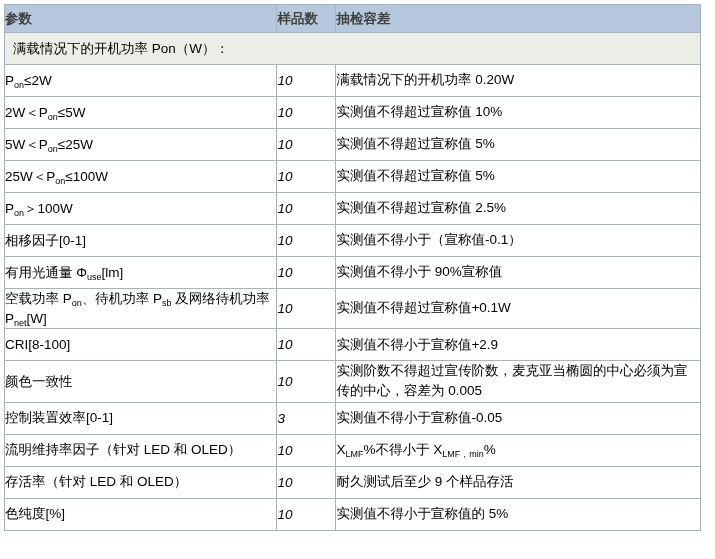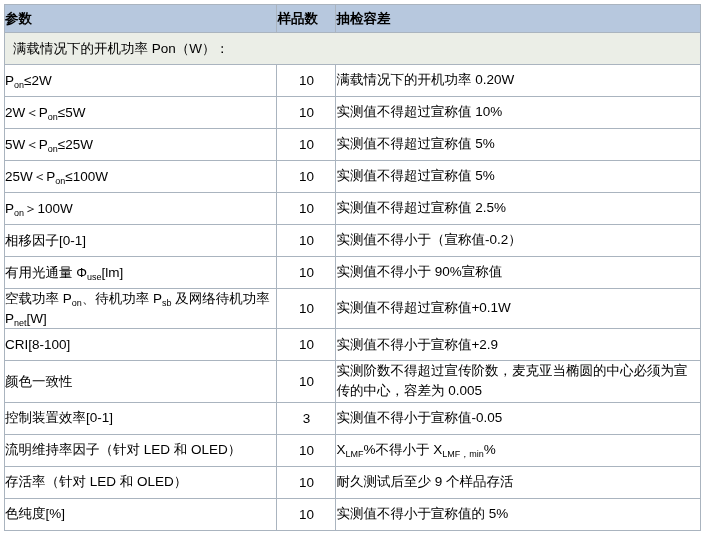--- a/index.html
+++ b/index.html
@@ -25,21 +25,21 @@
     width: 697px;
     border: 1px solid #aab4bf;
   }
   table.spec th, table.spec td {
     border: 1px solid #aab4bf;
     padding: 0;
     vertical-align: middle;
   }
   thead th {
     background: #b7c8de;
-    color: #000000;
+    color: #404040;
     font-weight: bold;
     text-align: left;
     height: 27px;
     padding: 0 8px;
     font-size: 13.5px;
   }
   .col-param { width: 272px; }
   .col-count { width: 59px; }
   .col-tol   { width: 364px; }
 
@@ -48,22 +48,23 @@
     height: 26px;
     padding: 0 8px;
     font-size: 13.5px;
   }
   td.param {
     padding: 6px 8px;
     line-height: 1.45;
     font-size: 13.5px;
   }
   td.count {
-    text-align: center;
+    text-align: left;
     font-size: 13.5px;
+    font-style: italic;
   }
   td.tol {
     padding: 6px 8px;
     line-height: 1.5;
     font-size: 13.5px;
   }
   tbody tr { height: 32px; }
   sub {
     font-size: 9px;
     vertical-align: baseline;
@@ -114,21 +115,21 @@
           <td class="tol">实测值不得超过宣称值 5%</td>
         </tr>
         <tr>
           <td class="param">P<sub>on</sub>＞100W</td>
           <td class="count">10</td>
           <td class="tol">实测值不得超过宣称值 2.5%</td>
         </tr>
         <tr>
           <td class="param">相移因子[0-1]</td>
           <td class="count">10</td>
-          <td class="tol">实测值不得小于（宣称值-0.2）</td>
+          <td class="tol">实测值不得小于（宣称值-0.1）</td>
         </tr>
         <tr>
           <td class="param">有用光通量 Φ<sub>use</sub>[lm]</td>
           <td class="count">10</td>
           <td class="tol">实测值不得小于 90%宣称值</td>
         </tr>
         <tr>
           <td class="param">空载功率 P<sub>on</sub>、待机功率 P<sub>sb</sub> 及网络待机功率 P<sub>net</sub>[W]</td>
           <td class="count">10</td>
           <td class="tol">实测值不得超过宣称值+0.1W</td>

